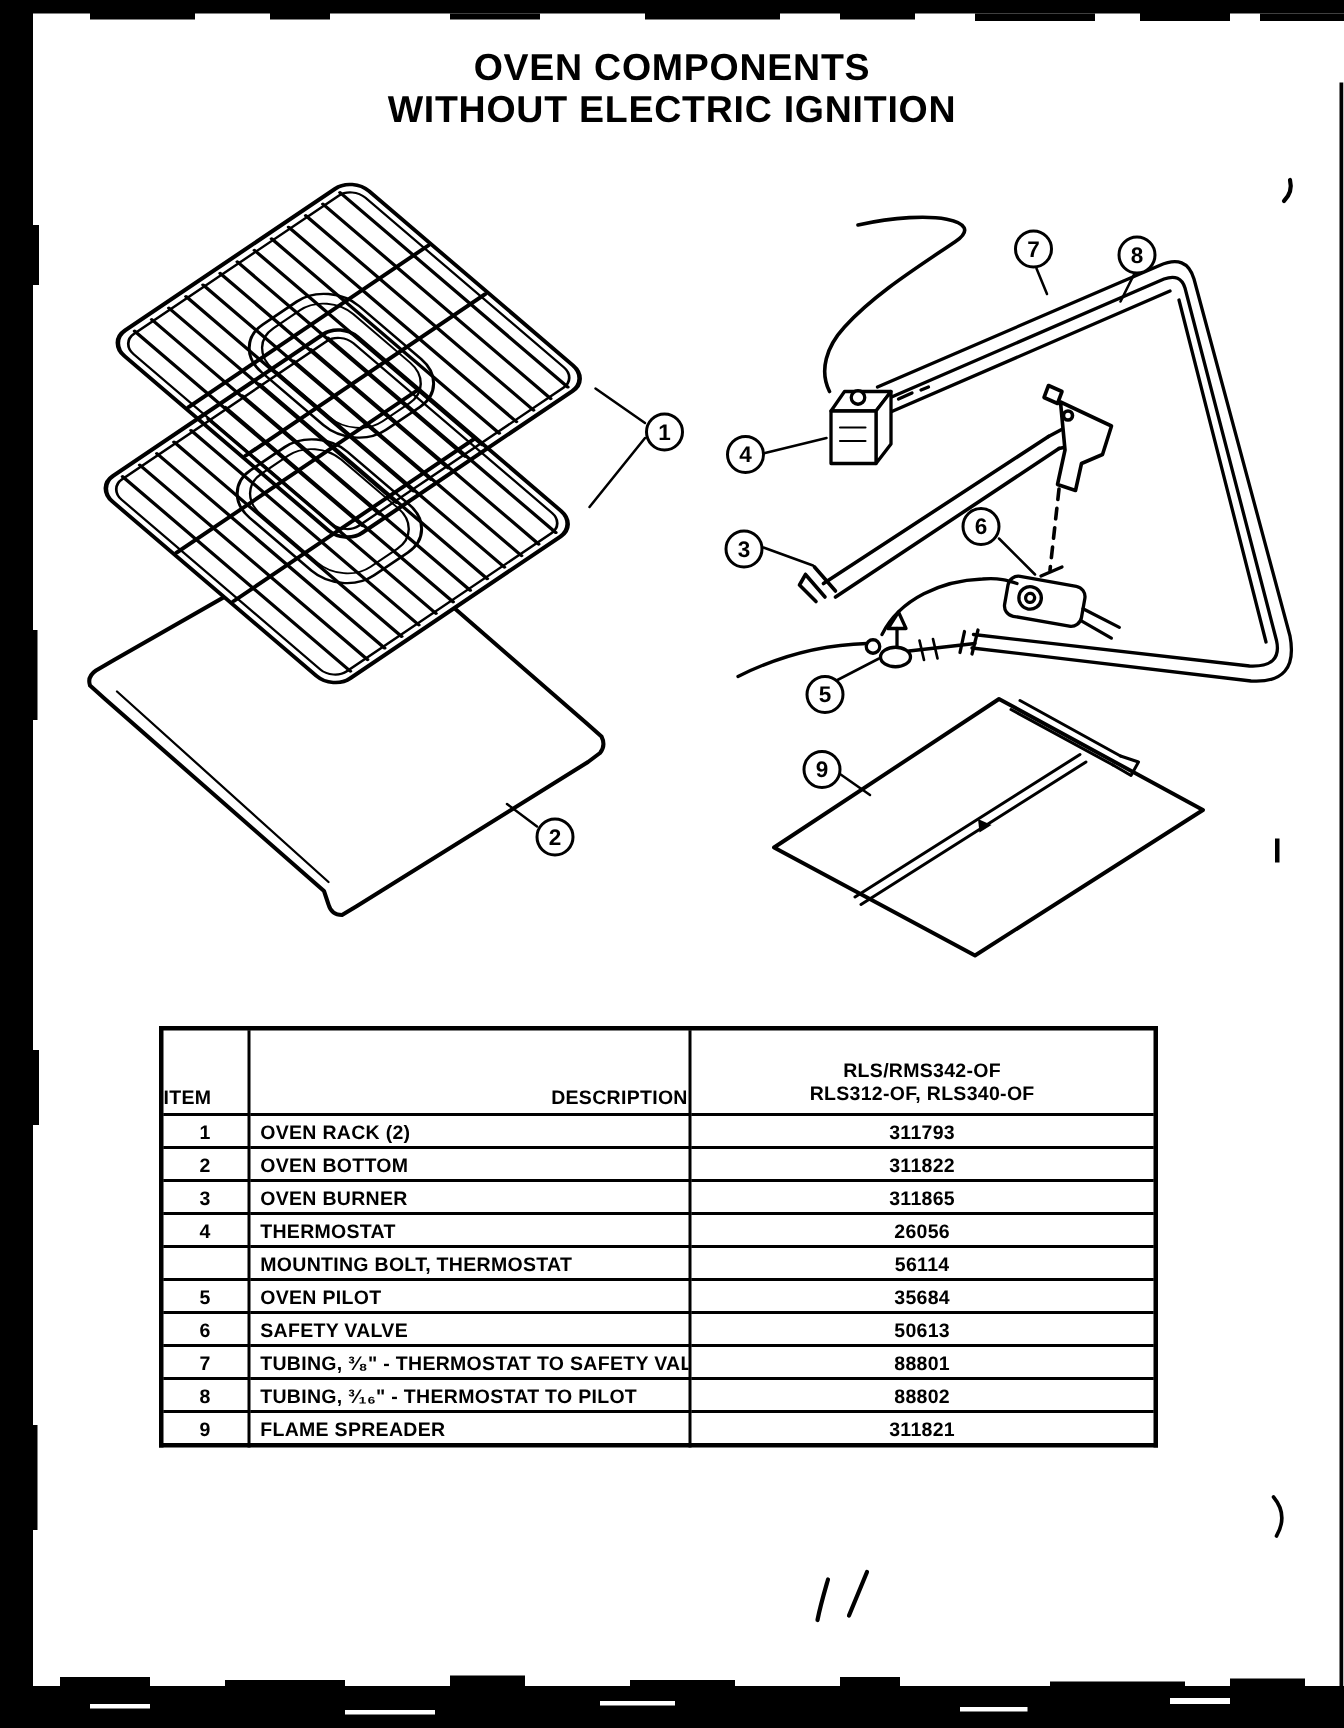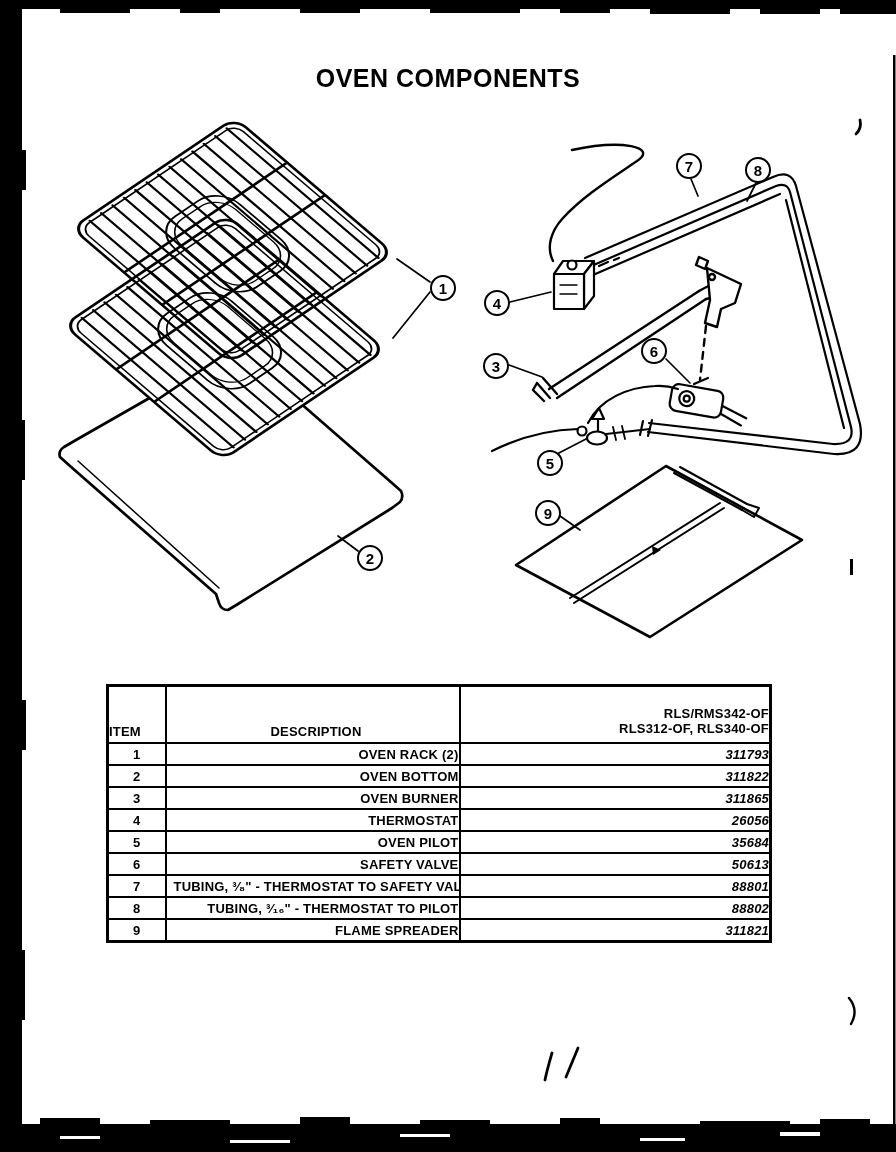--- a/index.html
+++ b/index.html
@@ -3,55 +3,56 @@
 <meta charset="utf-8">
 <style>
   html,body{margin:0;padding:0;}
   body{
     width:896px;height:1152px;position:relative;background:#fff;overflow:hidden;
     font-family:"Liberation Sans","DejaVu Sans",sans-serif;color:#000;
     -webkit-font-smoothing:none;
   }
   .page{position:absolute;inset:0;}
   .title{
-    position:absolute;left:0;top:64px;width:896px;text-align:center;
+    position:absolute;left:0;top:31px;width:896px;text-align:center;
     font-weight:bold;font-size:25px;line-height:28px;letter-spacing:.5px;
   }
   svg{position:absolute;left:0;top:0;}
   .callout{
     position:absolute;width:26px;height:26px;border:2.5px solid #000;border-radius:50%;
     background:#fff;display:flex;align-items:center;justify-content:center;
     font-weight:bold;font-size:15px;box-sizing:border-box;z-index:5;
   }
   .parts-table{
     position:absolute;left:106px;top:684px;width:663px;
     border-collapse:collapse;table-layout:fixed;
     font-weight:bold;font-size:13px;letter-spacing:.2px;
   }
   .parts-table,.parts-table th,.parts-table td{border:2.5px solid #000;}
   .parts-table{border-width:3px;}
   .parts-table col.c-item{width:58px;}
   .parts-table col.c-desc{width:294px;}
   .parts-table col.c-part{width:311px;}
   .parts-table th{height:49px;vertical-align:bottom;padding:0 0 3px 0;}
   .parts-table th.h-item{text-align:left;}
-  .parts-table th.h-desc{text-align:center;padding-left:7px;}
-  .parts-table th.h-model{text-align:right;padding-bottom:6px;line-height:15px;font-size:13px;}
+  .parts-table th.h-desc{text-align:right;padding-left:7px;}
+  .parts-table th.h-model{text-align:center;padding-bottom:6px;line-height:15px;font-size:13px;}
   .parts-table td{height:20px;padding:0;vertical-align:middle;}
   .parts-table td.item{text-align:center;}
-  .parts-table td.desc{text-align:right;padding-left:7px;white-space:nowrap;overflow:hidden;}
-  .parts-table td.part{text-align:right;font-style:italic;}
+  .parts-table td.desc{text-align:left;padding-left:7px;white-space:nowrap;overflow:hidden;}
+  .parts-table td.part{text-align:center;}
 </style>
 </head>
 <body>
 
 <div class="page">
 
   <div class="title">
     <div>OVEN COMPONENTS</div>
+    <div>WITHOUT ELECTRIC IGNITION</div>
   </div>
 
   <svg width="896" height="1152" viewBox="0 0 896 1152" fill="none" stroke="#000" stroke-width="2.4" stroke-linecap="round" stroke-linejoin="round">
 
     <defs>
       <g id="rack">
         <rect x="0" y="0" width="100" height="100" rx="7" stroke-width="1.35"></rect>
         <rect x="2.6" y="2.6" width="94.8" height="94.8" rx="5.5" stroke-width="0.8"></rect>
         <g stroke-width="1.15">
           <line x1="2" y1="7" x2="98" y2="7"></line>
@@ -249,20 +250,25 @@
       <td class="item">3</td>
       <td class="desc">OVEN BURNER</td>
       <td class="part">311865</td>
     </tr>
         <tr>
       <td class="item">4</td>
       <td class="desc">THERMOSTAT</td>
       <td class="part">26056</td>
     </tr>
         <tr>
+      <td class="item"></td>
+      <td class="desc">MOUNTING BOLT, THERMOSTAT</td>
+      <td class="part">56114</td>
+    </tr>
+        <tr>
       <td class="item">5</td>
       <td class="desc">OVEN PILOT</td>
       <td class="part">35684</td>
     </tr>
         <tr>
       <td class="item">6</td>
       <td class="desc">SAFETY VALVE</td>
       <td class="part">50613</td>
     </tr>
         <tr>

